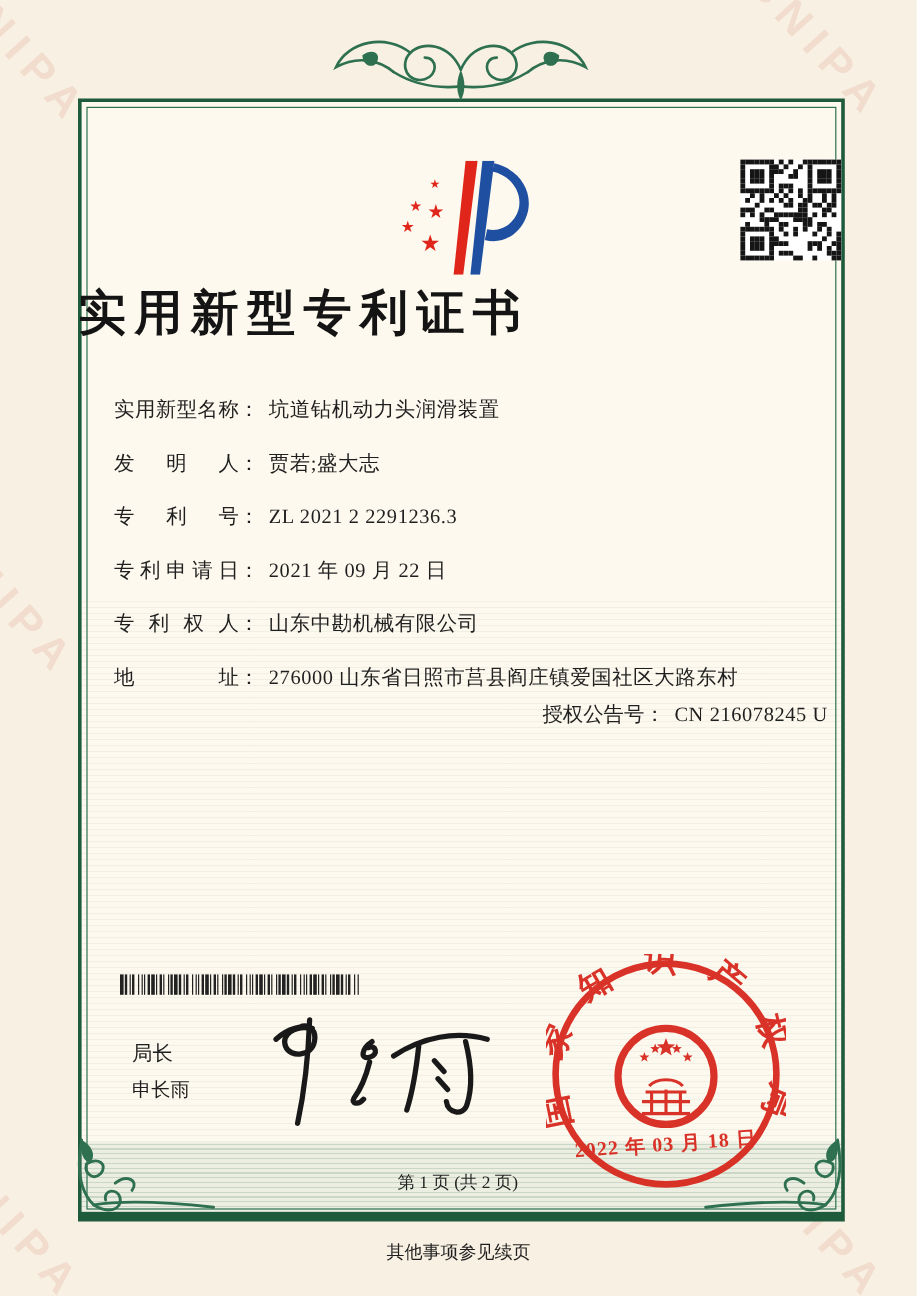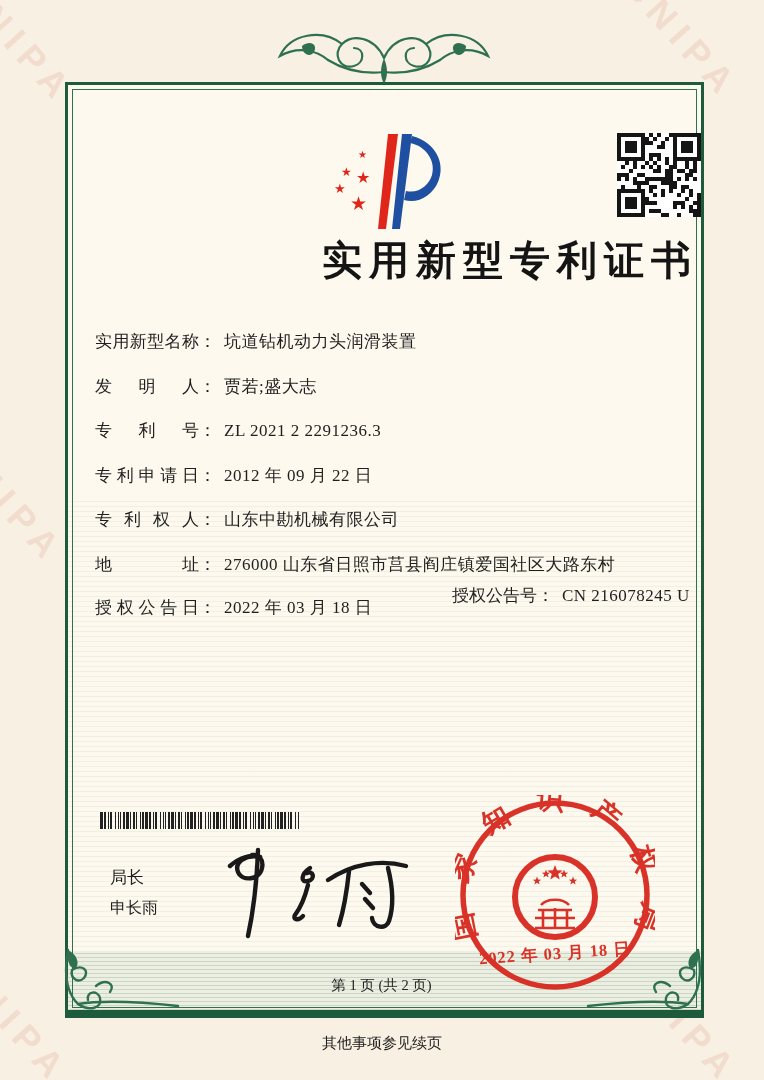--- a/index.html
+++ b/index.html
@@ -15,21 +15,21 @@
       background:rgba(196,213,197,0.30) repeating-linear-gradient(0deg,rgba(116,156,130,0.28) 0 1px,transparent 1px 4px);}
   .frame-outer{position:absolute;left:65px;top:82px;width:633px;height:925px;z-index:2;
       border:3px solid #1d5b3c;border-bottom:8px solid #1d5b3c;}
   .frame-inner{position:absolute;left:72px;top:89px;width:623px;height:917px;z-index:2;border:1px solid #2e7050;}
   .ornament{position:absolute;z-index:3;}
   .certno{position:absolute;left:95px;top:128px;font-size:16px;letter-spacing:1px;z-index:3;}
   .logo{position:absolute;left:300px;top:128px;width:150px;height:100px;z-index:3;}
   .logo .star{position:absolute;color:#e0261a;line-height:1;}
   .qr{position:absolute;left:617px;top:133px;width:84px;height:84px;background:#fff;z-index:3;}
   .qr div{position:absolute;background:#151515;}
-  .title{position:absolute;left:65px;top:233px;width:633px;text-align:right;font-size:40px;
+  .title{position:absolute;left:65px;top:233px;width:633px;text-align:left;font-size:40px;
       font-weight:bold;letter-spacing:7px;z-index:3;color:#141414;}
   .frow{position:absolute;left:95px;font-size:17px;z-index:3;white-space:nowrap;}
   .flabel{display:inline-block;width:104px;text-align:justify;text-align-last:justify;}
   .fval{margin-left:8px;letter-spacing:0.5px;}
   .paras{position:absolute;left:95px;top:632px;width:596px;font-size:15.5px;line-height:30px;
       text-align:justify;z-index:3;}
   .paras p{margin:0;text-indent:2.1em;letter-spacing:0.4px;}
   .barcode{position:absolute;left:100px;top:812px;width:200px;height:17px;z-index:3;font-size:0;}
   .barcode i{display:inline-block;height:17px;background:#222;vertical-align:top;}
   .sig-title{position:absolute;left:110px;top:866px;font-size:17px;z-index:3;}
@@ -330,32 +330,29 @@
   <div class="frow" style="top:330px">
     <span class="flabel">实用新型名称</span><span>：</span><span class="fval">坑道钻机动力头润滑装置</span>
   </div>
   <div class="frow" style="top:375px">
     <span class="flabel">发明人</span><span>：</span><span class="fval">贾若;盛大志</span>
   </div>
   <div class="frow" style="top:419px">
     <span class="flabel">专利号</span><span>：</span><span class="fval">ZL 2021 2 2291236.3</span>
   </div>
   <div class="frow" style="top:464px">
-    <span class="flabel">专利申请日</span><span>：</span><span class="fval">2012 年 09 月 22 日</span>
+    <span class="flabel">专利申请日</span><span>：</span><span class="fval">2021 年 09 月 22 日</span>
   </div>
   <div class="frow" style="top:508px">
     <span class="flabel">专利权人</span><span>：</span><span class="fval">山东中勘机械有限公司</span>
   </div>
   <div class="frow" style="top:553px">
     <span class="flabel">地址</span><span>：</span><span class="fval">276000 山东省日照市莒县阎庄镇爱国社区大路东村</span>
   </div>
 
-  <div class="frow" style="top:596px">
-    <span class="flabel">授权公告日</span><span>：</span><span class="fval">2022 年 03 月 18 日</span>
-  </div>
   <div class="frow" style="left:452px;top:584px">
     <span>授权公告号</span><span>：</span><span class="fval">CN 216078245 U</span>
   </div>
 
 
   <div class="barcode"><i style="width: 3px;"></i><i style="width: 1px; background: transparent;"></i><i style="width: 2px;"></i><i style="width: 2px; background: transparent;"></i><i style="width: 1px;"></i><i style="width: 1px; background: transparent;"></i><i style="width: 2px;"></i><i style="width: 3px; background: transparent;"></i><i style="width: 1px;"></i><i style="width: 2px; background: transparent;"></i><i style="width: 1px;"></i><i style="width: 1px; background: transparent;"></i><i style="width: 1px;"></i><i style="width: 2px; background: transparent;"></i><i style="width: 2px;"></i><i style="width: 1px; background: transparent;"></i><i style="width: 3px;"></i><i style="width: 1px; background: transparent;"></i><i style="width: 1px;"></i><i style="width: 2px; background: transparent;"></i><i style="width: 2px;"></i><i style="width: 1px; background: transparent;"></i><i style="width: 1px;"></i><i style="width: 3px; background: transparent;"></i><i style="width: 1px;"></i><i style="width: 1px; background: transparent;"></i><i style="width: 2px;"></i><i style="width: 1px; background: transparent;"></i><i style="width: 3px;"></i><i style="width: 1px; background: transparent;"></i><i style="width: 2px;"></i><i style="width: 2px; background: transparent;"></i><i style="width: 1px;"></i><i style="width: 1px; background: transparent;"></i><i style="width: 2px;"></i><i style="width: 3px; background: transparent;"></i><i style="width: 1px;"></i><i style="width: 2px; background: transparent;"></i><i style="width: 1px;"></i><i style="width: 1px; background: transparent;"></i><i style="width: 1px;"></i><i style="width: 2px; background: transparent;"></i><i style="width: 2px;"></i><i style="width: 1px; background: transparent;"></i><i style="width: 3px;"></i><i style="width: 1px; background: transparent;"></i><i style="width: 1px;"></i><i style="width: 2px; background: transparent;"></i><i style="width: 2px;"></i><i style="width: 1px; background: transparent;"></i><i style="width: 1px;"></i><i style="width: 3px; background: transparent;"></i><i style="width: 1px;"></i><i style="width: 1px; background: transparent;"></i><i style="width: 2px;"></i><i style="width: 1px; background: transparent;"></i><i style="width: 3px;"></i><i style="width: 1px; background: transparent;"></i><i style="width: 2px;"></i><i style="width: 2px; background: transparent;"></i><i style="width: 1px;"></i><i style="width: 1px; background: transparent;"></i><i style="width: 2px;"></i><i style="width: 3px; background: transparent;"></i><i style="width: 1px;"></i><i style="width: 2px; background: transparent;"></i><i style="width: 1px;"></i><i style="width: 1px; background: transparent;"></i><i style="width: 1px;"></i><i style="width: 2px; background: transparent;"></i><i style="width: 2px;"></i><i style="width: 1px; background: transparent;"></i><i style="width: 3px;"></i><i style="width: 1px; background: transparent;"></i><i style="width: 1px;"></i><i style="width: 2px; background: transparent;"></i><i style="width: 2px;"></i><i style="width: 1px; background: transparent;"></i><i style="width: 1px;"></i><i style="width: 3px; background: transparent;"></i><i style="width: 1px;"></i><i style="width: 1px; background: transparent;"></i><i style="width: 2px;"></i><i style="width: 1px; background: transparent;"></i><i style="width: 3px;"></i><i style="width: 1px; background: transparent;"></i><i style="width: 2px;"></i><i style="width: 2px; background: transparent;"></i><i style="width: 1px;"></i><i style="width: 1px; background: transparent;"></i><i style="width: 2px;"></i><i style="width: 3px; background: transparent;"></i><i style="width: 1px;"></i><i style="width: 2px; background: transparent;"></i><i style="width: 1px;"></i><i style="width: 1px; background: transparent;"></i><i style="width: 1px;"></i><i style="width: 2px; background: transparent;"></i><i style="width: 2px;"></i><i style="width: 1px; background: transparent;"></i><i style="width: 3px;"></i><i style="width: 1px; background: transparent;"></i><i style="width: 1px;"></i><i style="width: 2px; background: transparent;"></i><i style="width: 2px;"></i><i style="width: 1px; background: transparent;"></i><i style="width: 1px;"></i><i style="width: 3px; background: transparent;"></i><i style="width: 1px;"></i><i style="width: 1px; background: transparent;"></i><i style="width: 2px;"></i><i style="width: 1px; background: transparent;"></i><i style="width: 3px;"></i><i style="width: 1px; background: transparent;"></i><i style="width: 2px;"></i><i style="width: 2px; background: transparent;"></i><i style="width: 1px;"></i><i style="width: 1px; background: transparent;"></i><i style="width: 2px;"></i><i style="width: 3px; background: transparent;"></i><i style="width: 1px;"></i><i style="width: 2px; background: transparent;"></i><i style="width: 1px;"></i><i style="width: 1px; background: transparent;"></i></div>
 
   <div class="sig-title">局长</div>
   <div class="sig-name">申长雨</div>
 

